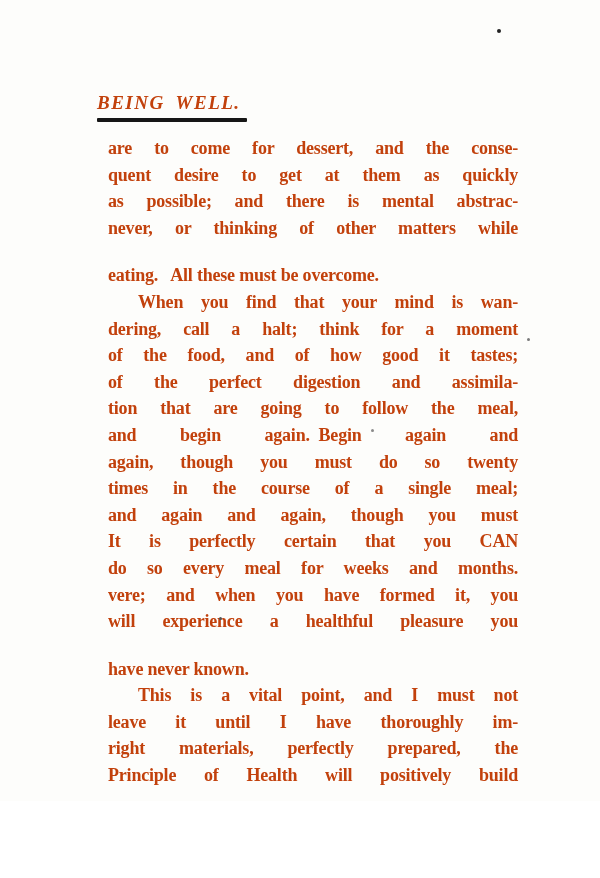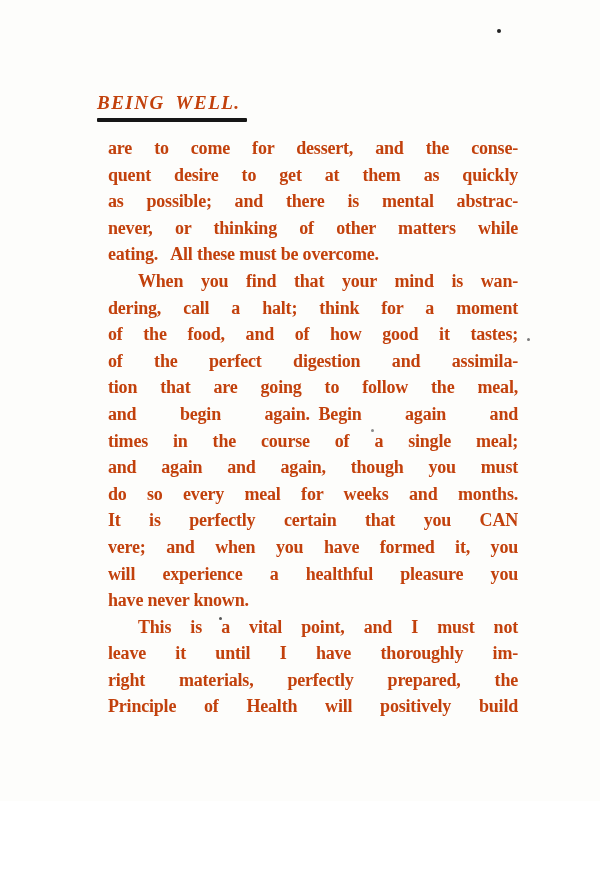--- a/index.html
+++ b/index.html
@@ -45,21 +45,21 @@
     font-weight: bold;
     line-height: 26.6px;
     letter-spacing: -0.2px;
   }
   .line {
     text-align: justify;
     text-align-last: justify;
     white-space: normal;
   }
   .line.indent { padding-left: 30px; }
-  .line.last { text-align-last: left; }
+  .line.last { text-align-last: left; margin-top: 21px; }
   
   .folio {
     position: absolute;
     left: 96px;
     top: 808px;
     width: 410px;
     text-align: center;
     font-weight: bold;
     font-size: 20px;
     letter-spacing: 0.5px;
@@ -90,24 +90,25 @@
       <div class="line">quent desire to get at them as quickly</div>
       <div class="line">as possible; and there is mental abstrac-</div>
       <div class="line">never, or thinking of other matters while</div>
       <div class="line last">eating.  All these must be overcome.</div>
       <div class="line indent">When you find that your mind is wan-</div>
       <div class="line">dering, call a halt; think for a moment</div>
       <div class="line">of the food, and of how good it tastes;</div>
       <div class="line">of the perfect digestion and assimila-</div>
       <div class="line">tion that are going to follow the meal,</div>
       <div class="line">and begin again. Begin again and</div>
+      <div class="line">again, though you must do so twenty</div>
       <div class="line">times in the course of a single meal;</div>
       <div class="line">and again and again, though you must</div>
+      <div class="line">It is perfectly certain that you CAN</div>
       <div class="line">do so every meal for weeks and months.</div>
-      <div class="line">It is perfectly certain that you CAN</div>
       <div class="line">vere; and when you have formed it, you</div>
       <div class="line">will experience a healthful pleasure you</div>
       <div class="line last">have never known.</div>
       <div class="line indent">This is a vital point, and I must not</div>
       <div class="line">leave it until I have thoroughly im-</div>
       <div class="line">right materials, perfectly prepared, the</div>
       <div class="line">Principle of Health will positively build</div>
     </div>
 
   <div class="folio">103</div>

